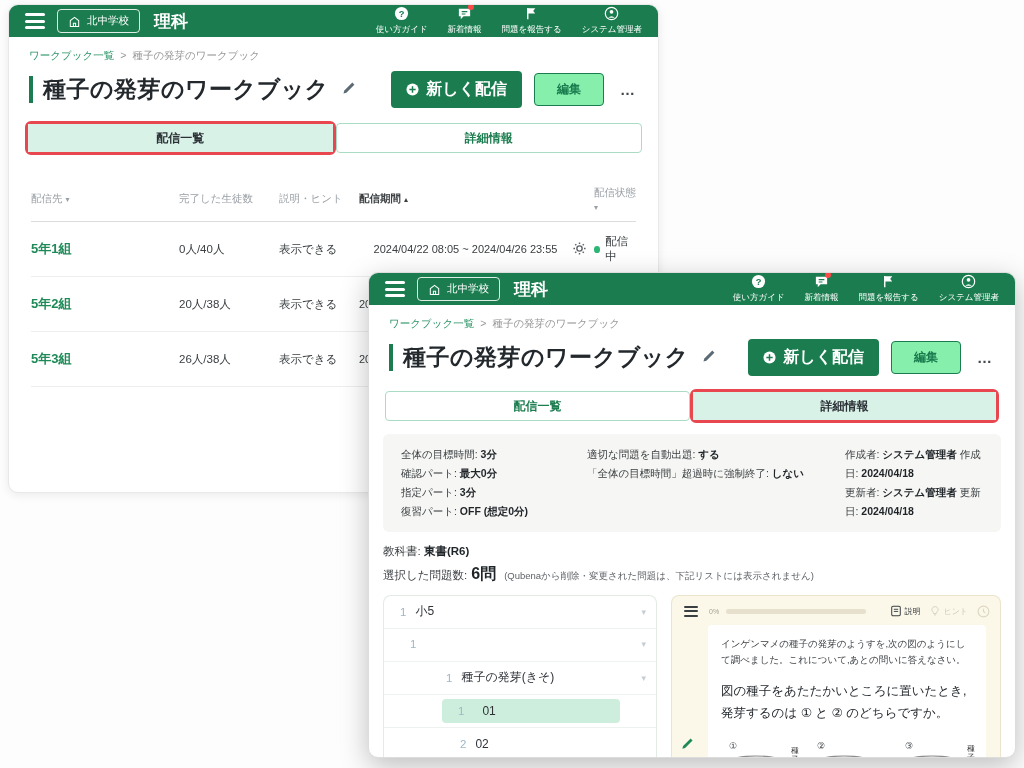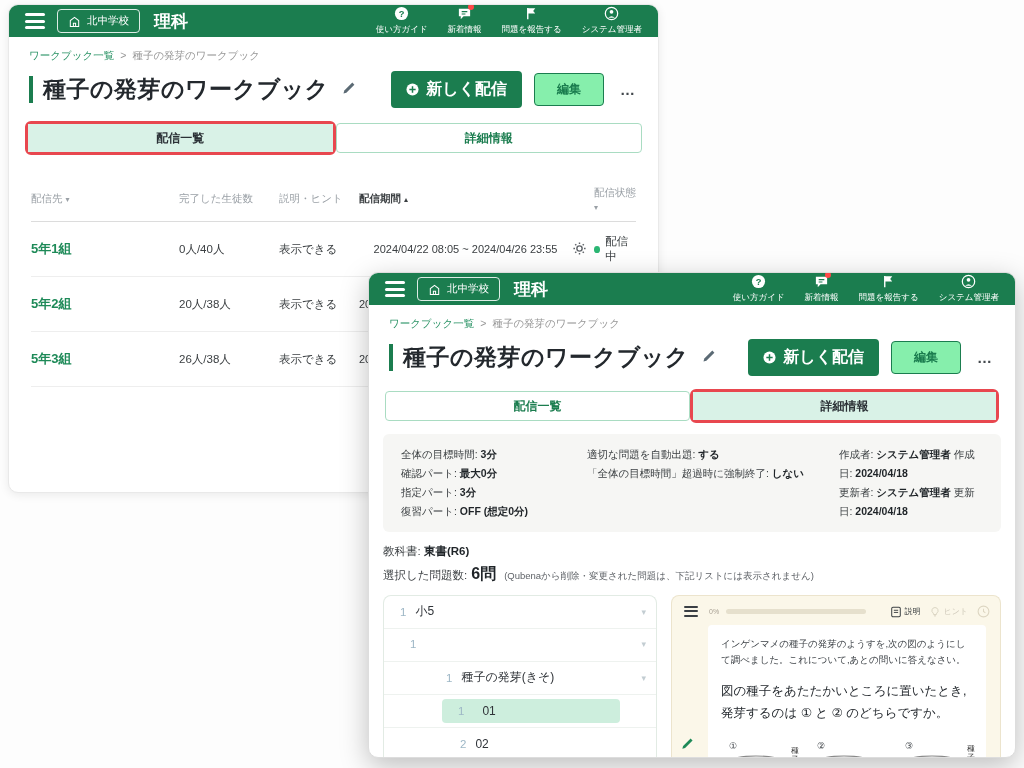--- a/index.html
+++ b/index.html
@@ -42,21 +42,21 @@
   .thead { font-size:10.5px; color:#9aa0a6; padding:6px 0 9px; border-bottom:1px solid #dcdcdc; }
   .thead .sorted { color:#3c4043; font-weight:bold; }
   .trow { height:55px; border-bottom:1px solid #eeeeee; font-size:11.5px; color:#3c4043; }
   .clsname { color:#1e8a58; font-weight:bold; font-size:13px; cursor:pointer; }
   .statuscell { display:flex; align-items:center; gap:5px; }
   .dot { width:7px; height:7px; border-radius:50%; background:#2bb673; }
 
   
   .infobox { margin:10px 14px 0; background:#f6f6f4; border-radius:6px; padding:11px 18px; display:flex; font-size:10.5px; color:#3c4043; line-height:1.8; }
   .infobox b { color:#1f2428; }
-  .icol1 { width:186px; } .icol2 { width:252px; } .icol3 { flex:1; }
+  .icol1 { width:186px; } .icol2 { width:252px; } .icol3 { flex:1;margin-left:6px; }
   .bookline { margin:12px 14px 0; font-size:11.5px; color:#3c4043; }
   .bookline b { color:#1f2428; }
   .countline { margin:5px 14px 0; display:flex; align-items:baseline; font-size:11.5px; color:#3c4043; }
   .countline .big { font-size:16px; font-weight:bold; color:#1f2428; margin-left:4px; }
   .countline .note { font-size:9.5px; color:#5f6368; margin-left:8px; }
 
   .panels { margin:10px 14px 0; display:flex; gap:14px; height:210px; }
   .tree { width:288px; border:1px solid #e2ebe4; border-bottom:none; border-radius:8px 8px 0 0; background:#fff; font-size:12px; color:#2f3338; }
   .trw { display:flex; align-items:center; min-height:33px; border-bottom:1px solid #eef2ef; padding-right:10px; cursor:pointer; }
   .tnum { color:#9db7c6; font-size:11.5px; margin-right:9px; }
@@ -64,21 +64,21 @@
   .l0 { padding-left:16px; } .l1 { padding-left:40px; padding-top:4px; padding-bottom:4px; line-height:1.5; } .l2 { padding-left:62px; } .l3 { padding-left:76px; }
   .selrow { padding:0; }
   .selpill { margin-left:58px; margin-right:36px; flex:1; background:#cdeedd; border-radius:4px; height:24px; display:flex; align-items:center; padding-left:16px; gap:9px; }
 
   .preview { flex:1; background:#fbf7e9; border:1px solid #ece4cd; border-bottom:none; border-radius:8px 8px 0 0; position:relative; padding:9px 10px 0 12px; }
   .ptoolbar { display:flex; align-items:center; gap:7px; }
   .pburger { display:flex; flex-direction:column; gap:2.5px; width:14px; cursor:pointer; }
   .pburger i { display:block; height:2px; background:#3a3f44; border-radius:1px; }
   .pct { font-size:7px; color:#a9a295; margin-left:4px; }
   .pbar { width:140px; height:5px; background:#e6e0cd; border-radius:3px; }
-  .picons { margin-left:auto; display:flex; align-items:flex-end; gap:9px; }
+  .picons { margin-left:auto; display:flex; align-items:center; gap:9px; }
   .picon { display:flex; align-items:center; gap:2px; font-size:8px; color:#3c4043; cursor:pointer; }
   .picon.faded { color:#cfc9ba; }
   .qcard { background:#fff; border-radius:4px; margin:7px 4px 0 24px; padding:11px 13px 14px; }
   .qintro { font-size:9.5px; line-height:1.75; color:#3a3f44; }
   .qmain { font-size:12.5px; line-height:1.8; color:#24292e; margin-top:11px; }
   .cups { display:flex; gap:12px; margin-top:16px; }
   .cupwrap { position:relative; width:76px; display:flex; flex-direction:column; }
   .cupnum { font-size:9px; color:#3a3f44; margin:0 0 1px 8px; }
   .seedlbl { position:absolute; right:-3px; width:9px; font-size:8px; line-height:1.1; color:#333; word-break:break-all; }
   .editpencil { position:absolute; left:8px; top:140px; cursor:pointer; }

